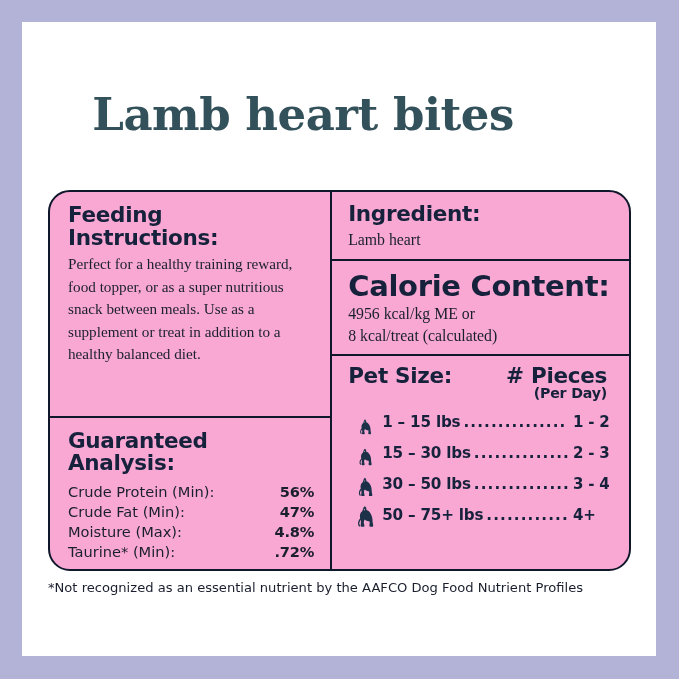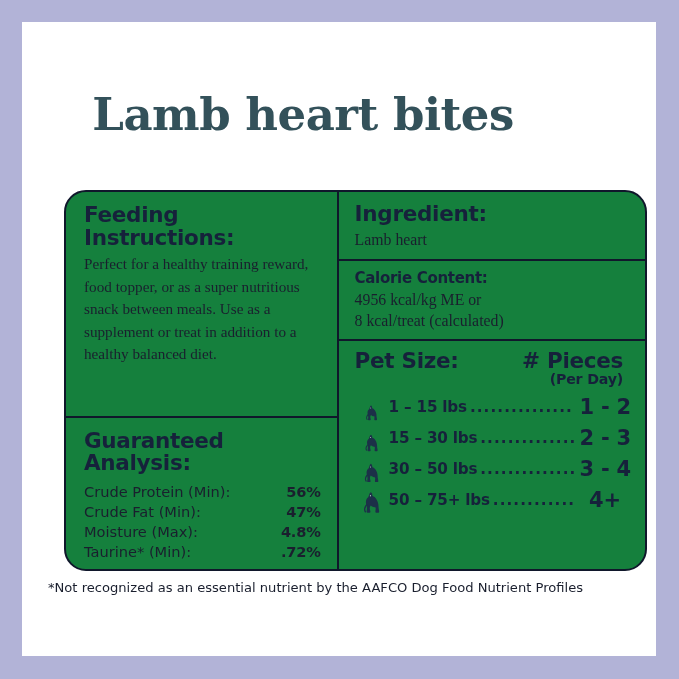--- a/index.html
+++ b/index.html
@@ -52,22 +52,21 @@
     position: absolute;
     left: 48px;
     top: 190px;
     width: 583px;
     height: 381px;
     box-sizing: border-box;
     border: 2.2px solid #10172b;
     border-radius: 22px;
     display: flex;
     overflow: hidden;
-    background: #15803d;
-    margin-left: 16px;
+    background: #f9a8d4;
   }
 
   .col-left {
     width: 294px;
     box-sizing: border-box;
     display: flex;
     flex-direction: column;
     border-right: 2.2px solid #10172b;
   }
   .col-right {
@@ -139,21 +138,21 @@
   #ingredient-heading { font-size: 21.5px; }
   #ingredient-body {
     font-size: 15.8px;
     margin-top: 2px;
   }
 
   
   #calorie-cell {
     padding: 10px 14px 8px 16px;
   }
-  #calorie-heading { font-size: 15px; }
+  #calorie-heading { font-size: 29px; }
   #calorie-body {
     font-size: 15.8px;
     margin-top: 2px;
     line-height: 1.34;
   }
 
   
   #petsize-cell {
     padding: 9px 14px 6px 16px;
     flex: 1;
@@ -213,21 +212,21 @@
     font-family: "DejaVu Sans", sans-serif;
     font-weight: 700;
     font-size: 15.2px;
     color: #16213b;
     padding: 0 3px;
     letter-spacing: 1.1px;
   }
   .pieces-value {
     font-family: "DejaVu Sans", sans-serif;
     font-weight: 700;
-    font-size: 21px;
+    font-size: 15px;
     color: #16213b;
     letter-spacing: -0.2px;
     min-width: 42px;
     text-align: left;
     white-space: nowrap;
   }
 
   
   #footnote {
     position: absolute;

